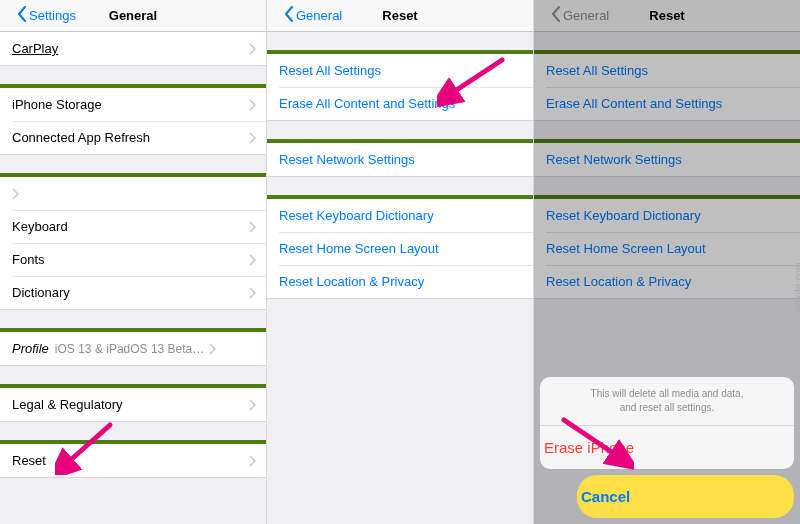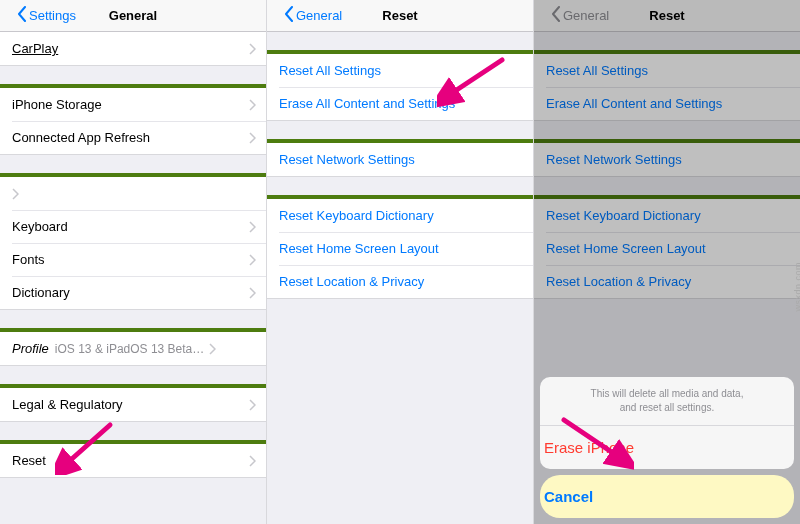--- a/index.html
+++ b/index.html
@@ -108,21 +108,21 @@
     border-bottom: 1px solid #d8d8dc;
     line-height: 1.4;
   }
   .sheet-btn {
     text-align: left;
     padding: 13px 4px;
     font-size: 15px;
     cursor: pointer;
   }
   .sheet-btn.destructive { color: #ff3b30; }
-  .sheet-btn.cancel { color: #007aff; font-weight: 600; background: #fef9c3; border-radius: 20px; }
+  .sheet-btn.cancel { color: #007aff; font-weight: 600; background: #fde047; border-radius: 20px; margin-left: 37px; }
 
   
   .arrow {
     position: absolute;
     pointer-events: none;
   }
   .arrow svg { display: block; }
 
   .watermark {
     position: absolute;

